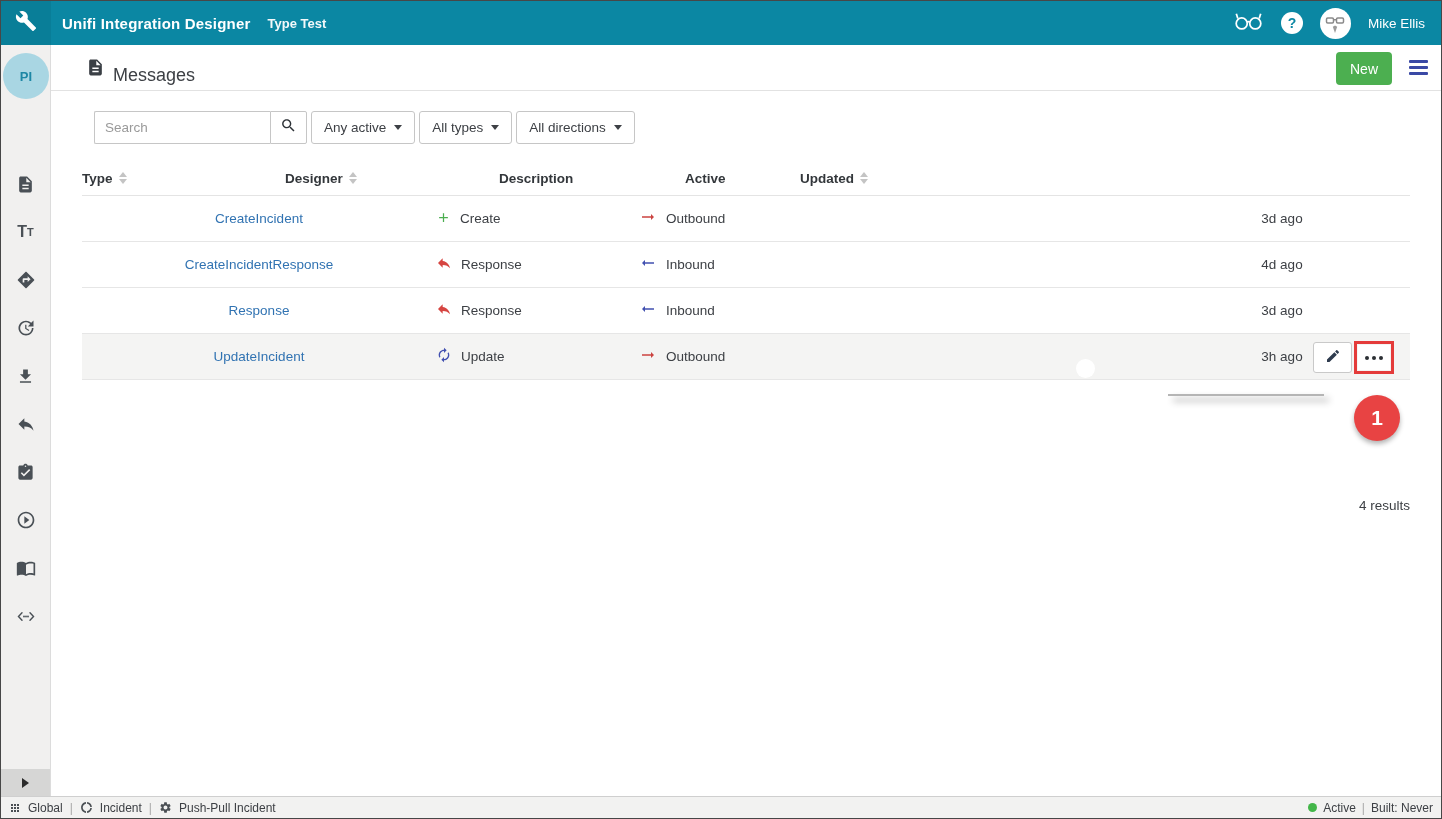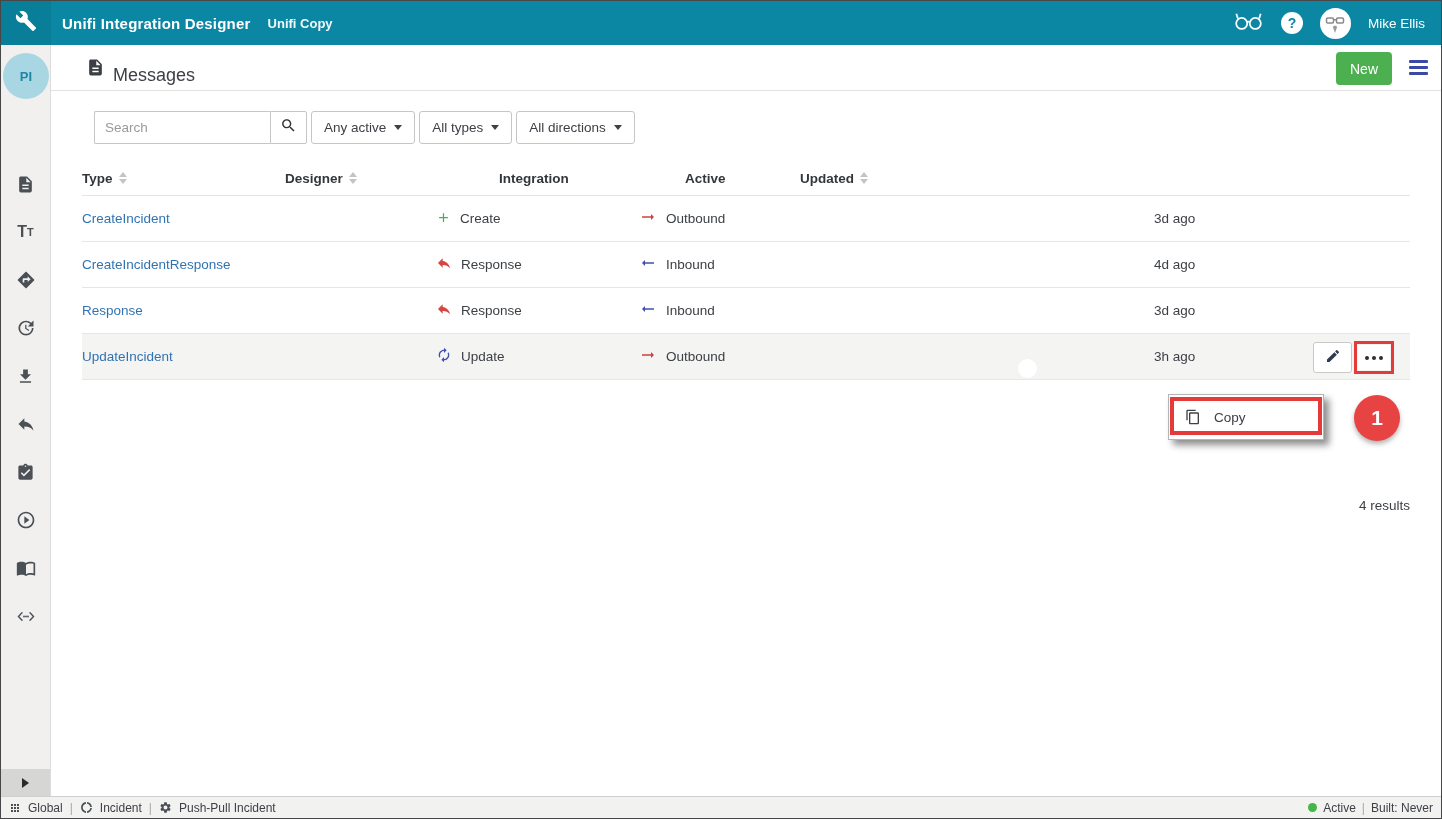--- a/index.html
+++ b/index.html
@@ -65,21 +65,21 @@
            border-bottom:1px solid #e4e4e4; font-size:13.5px; font-weight:bold; color:#33373b; }
   .c1 { width:354px; } .c2 { width:203px; } .c3 { width:214px; } .c4 { width:186px; }
   .c5 { width:115px; } .c6 { flex:1; }
   .hcell { display:flex; align-items:center; gap:6px; }
   .sort { display:inline-flex; flex-direction:column; gap:2px; }
   .sort i { display:block; width:0; height:0; border-left:4px solid transparent; border-right:4px solid transparent; }
   .sort .up   { border-bottom:5px solid #c4c4c4; }
   .sort .down { border-top:5px solid #c4c4c4; }
   .sort.active .up { border-bottom-color:#3d4045; }
 
-  .rows { position:absolute; left:31px; right:31px; top:105px; }
+  .rows { position:absolute; left:31px; right:31px; top:105px;text-align:center; }
   .trow { height:46px; display:flex; align-items:center; border-bottom:1px solid #e6e6e6;
           font-size:13.5px; color:#3d4045; position:relative; }
   .trow.highlight { background:#f4f4f3; }
   .name-link { color:#3173b2; cursor:pointer; text-decoration:none; }
   .icell { display:flex; align-items:center; gap:9px; }
   .ic-create { color:#4bae4f; } .ic-response { color:#d64541; }
   .ic-update { color:#4150b0; } .ic-out { color:#cb4340; } .ic-in { color:#4150b0; }
   .toggle { width:40px; height:23px; border-radius:12px; background:#5cbc60; position:relative; cursor:pointer; }
   .toggle::after { content:""; position:absolute; top:2px; right:2px; width:19px; height:19px;
                    border-radius:50%; background:#fff; }
@@ -126,21 +126,21 @@
 
   <div class="topbar">
     <div class="logo-box">
       <span>
         <svg width="22" height="22" viewBox="0 0 24 24" fill="#fff">
             <path d="M22.7 19l-9.1-9.1c.9-2.3.4-5-1.5-6.9-2-2-5-2.4-7.4-1.3L9 6 6 9 1.6 4.7C.4 7.1.9 10.1 2.9 12.1c1.9 1.9 4.6 2.4 6.9 1.5l9.1 9.1c.4.4 1 .4 1.4 0l2.3-2.3c.5-.4.5-1.1.1-1.4z"></path>
           </svg>
       </span>
     </div>
     <div class="app-title">Unifi Integration Designer</div>
-    <div class="app-sub">Unifi Copy</div>
+    <div class="app-sub">Type Test</div>
     <div class="topbar-right">
       <span>
         <svg width="31" height="20" viewBox="0 0 32 20" fill="none" stroke="#fff" stroke-width="1.8">
           <circle cx="9" cy="12.5" r="5.7"></circle>
             <circle cx="23" cy="12.5" r="5.7"></circle>
           <path d="M14.7 11.5c.6-1.2 2-1.2 2.6 0"></path>
           <path d="M5 7.5 L3.4 2.5"></path>
             <path d="M27 7.5 L28.6 2.5"></path>
         </svg>
       </span>
@@ -268,21 +268,21 @@
           </span>
       </div>
       <div class="c3 hcell">
         <span>Designer</span>
         <span class="sort">
             <i class="up"></i>
             <i class="down"></i>
           </span>
       </div>
       <div class="c4 hcell">
-        <span>Integration</span>
+        <span>Description</span>
       </div>
       <div class="c5 hcell">
         <span>Active</span>
       </div>
       <div class="c6 hcell">
         <span>Updated</span>
         <span class="sort">
             <i class="up"></i>
             <i class="down"></i>
           </span>
@@ -390,29 +390,20 @@
           </span>
         </div>
       </div>
 
     </div>
 
     <div class="results">4 results</div>
   </div>
 
   <div class="ctx-menu">
-    <div class="menu-item">
-      <span class="mi-icon">
-        <svg width="16" height="16" viewBox="0 0 24 24" fill="currentColor">
-            <path d="M16 1H4c-1.1 0-2 .9-2 2v14h2V3h12V1zm3 4H8c-1.1 0-2 .9-2 2v14c0 1.1.9 2 2 2h11c1.1 0 2-.9 2-2V7c0-1.1-.9-2-2-2zm0 16H8V7h11v14z"></path>
-          </svg>
-      </span>
-      <span>Copy</span>
-      <span class="copy-annot"></span>
-    </div>
   </div>
 
   <div class="step-badge">1</div>
 
   <div class="statusbar">
     <div class="sb-left">
       <span class="sb-icon">
         <svg width="12" height="12" viewBox="0 0 24 24" fill="currentColor">
             <path d="M4 8h4V4H4v4zm6 12h4v-4h-4v4zm-6 0h4v-4H4v4zm0-6h4v-4H4v4zm6 0h4v-4h-4v4zm6-10v4h4V4h-4zm-6 4h4V4h-4v4zm6 6h4v-4h-4v4zm0 6h4v-4h-4v4z"></path>
           </svg>

